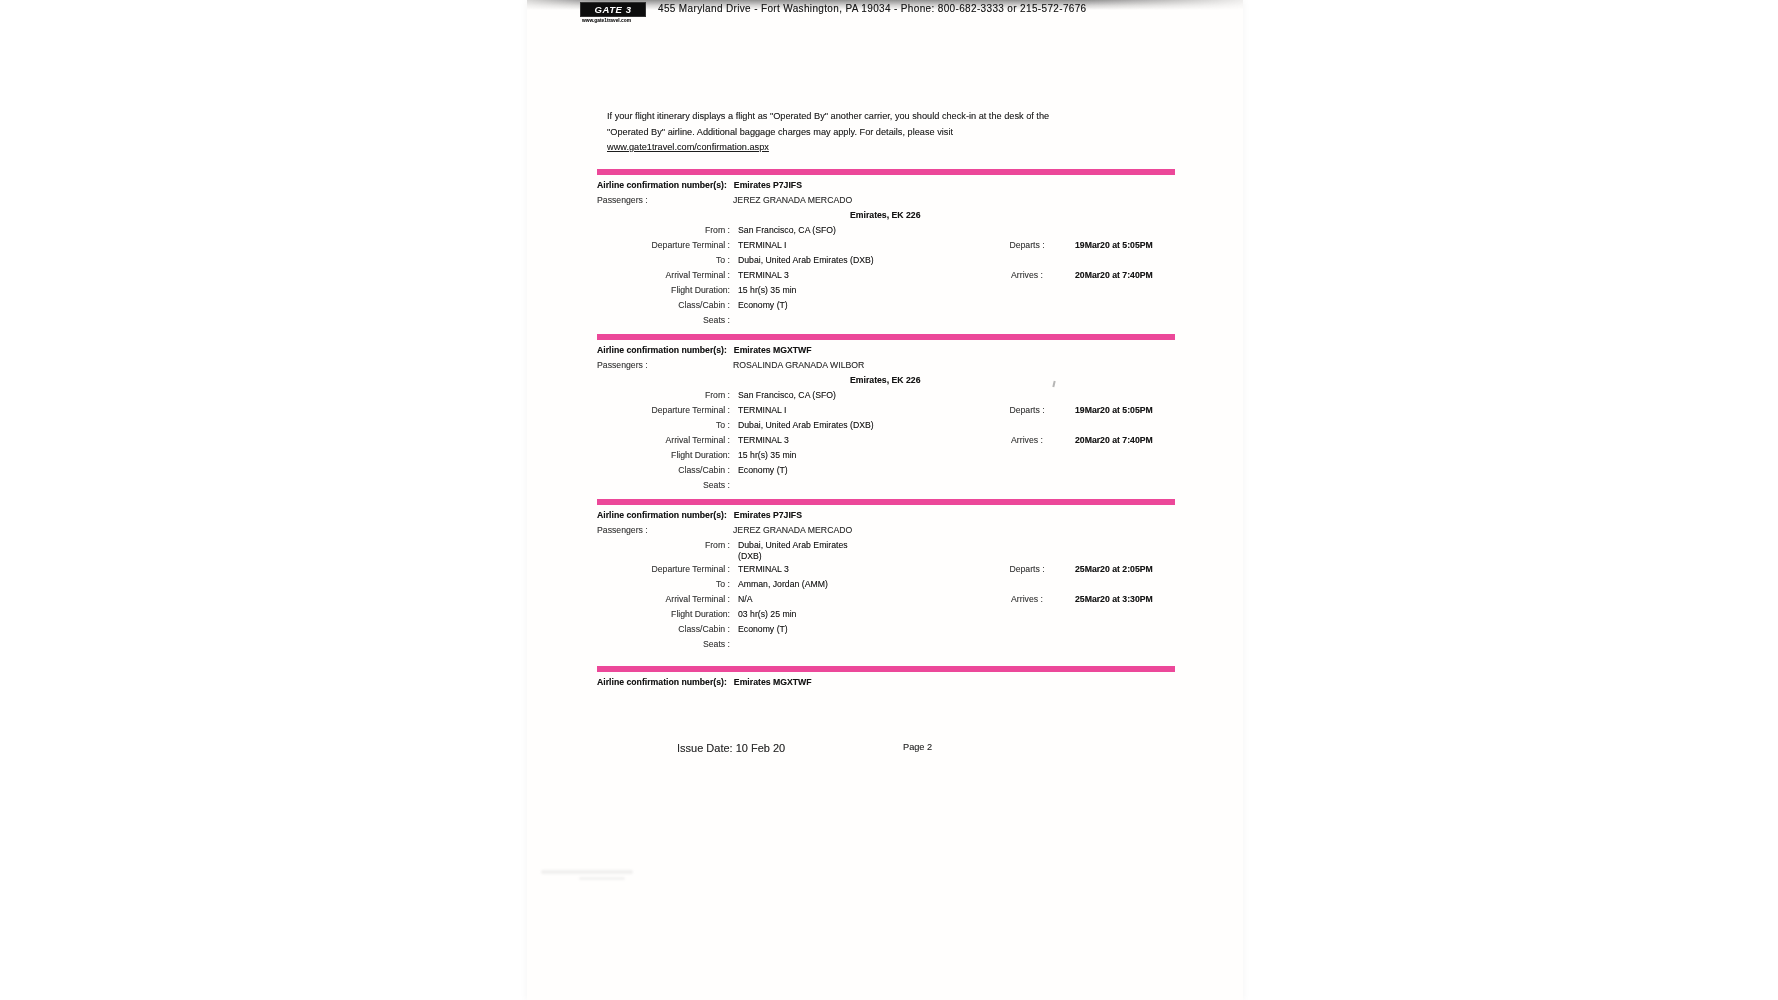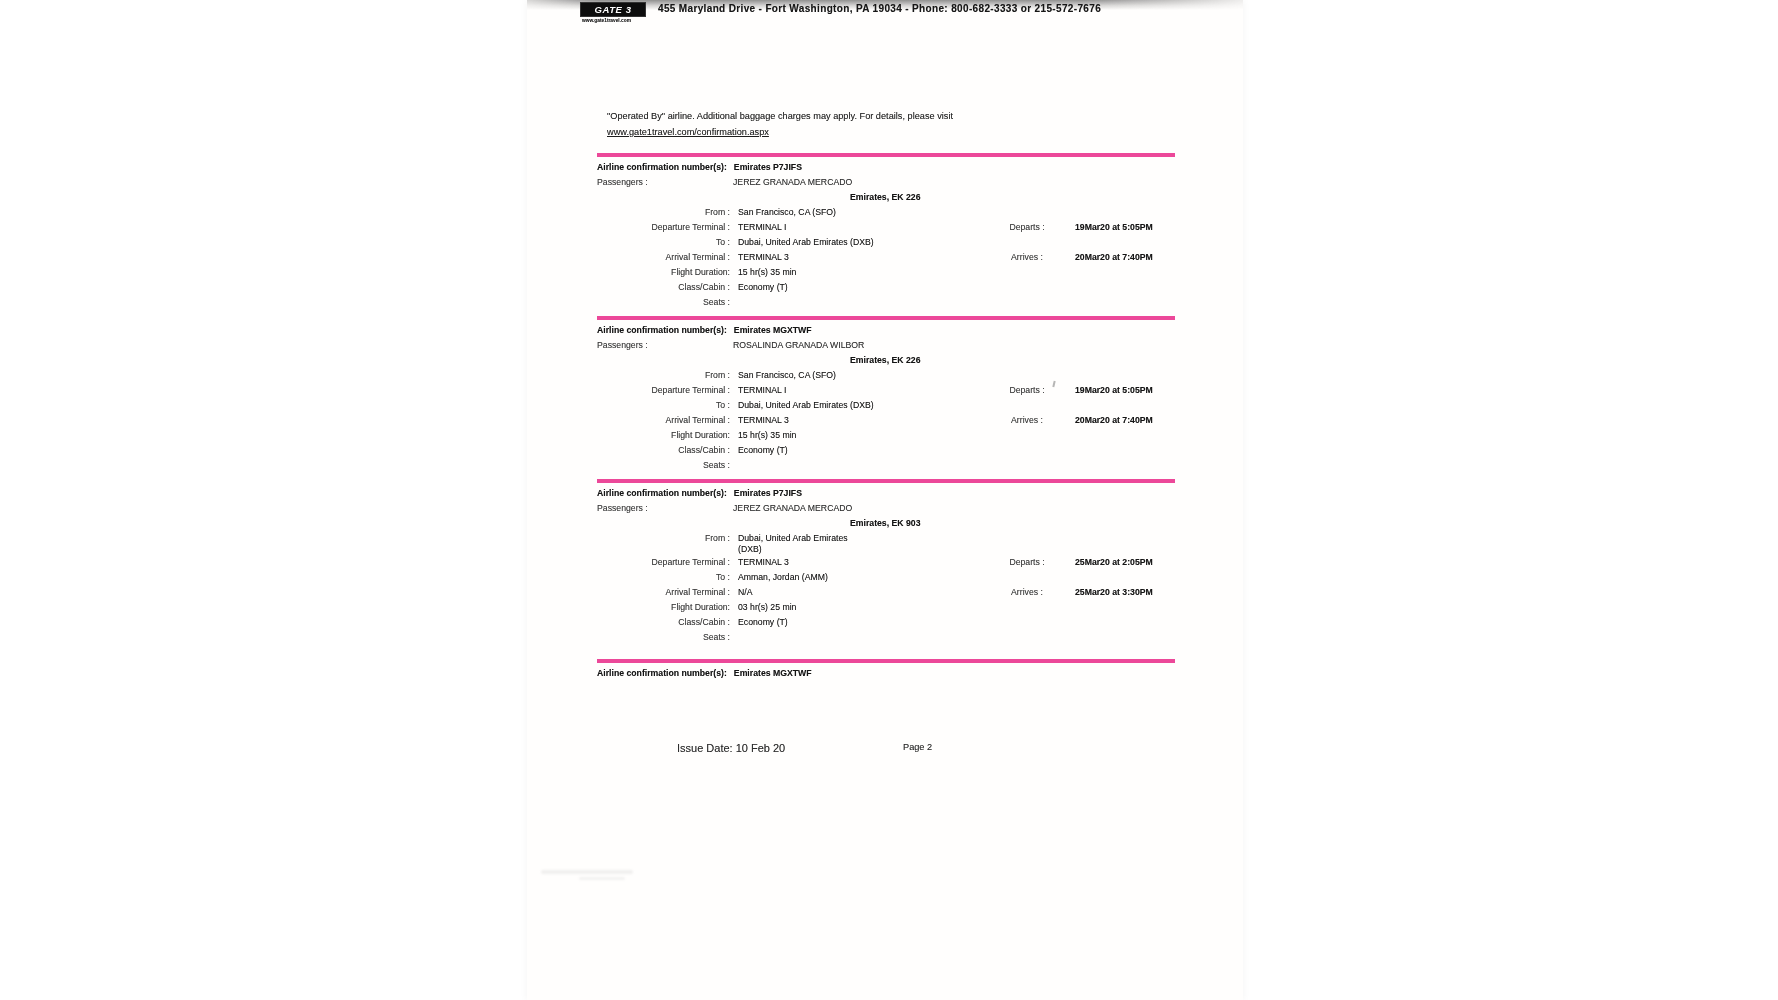--- a/index.html
+++ b/index.html
@@ -26,39 +26,39 @@
     width:66px; height:15px; background:#0d0d0d; color:#fff;
     display:flex; align-items:center; justify-content:center;
     font-weight:700; font-style:italic; font-size:9.5px; letter-spacing:0.6px;
     border:1px solid #333;
   }
   .logo-tagline {
     font-size:6px; font-weight:700; color:#1d1d1d; margin-top:1px; margin-left:2px;
     white-space:nowrap; transform:scale(0.8); transform-origin:left top;
   }
   .address-line {
-    position:absolute; top:3px; left:131px; font-size:10px; font-weight:700;
+    position:absolute; top:3px; left:131px; font-size:10px; font-weight:400;
     letter-spacing:0.35px; color:#161616; white-space:nowrap;
   }
 
   
   .content { position:absolute; left:70px; top:92px; width:578px; }
 
   .title-row {
     font-size:10.6px; font-weight:700; color:#151515;
     padding:0 0 4px 5px; border-bottom:2.5px solid #2b2b2b;
     box-shadow:0 3px 0 rgba(110,110,110,0.25);
   }
   .title-num { margin-left:20px; }
 
   .notice { margin:17px 0 13px 10px; font-size:9.2px; line-height:15.5px; color:#232323; }
   .notice-link { text-decoration:underline; color:#1d1d1d; cursor:pointer; }
 
   
-  .segment { border-top:4px solid #ec4899; padding-top:3px; padding-bottom:6px; }
+  .segment { border-top:6px solid #ec4899; padding-top:3px; padding-bottom:6px; }
   .segment.seg3 { padding-bottom:14px; }
   .segment.partial { padding-bottom:0; }
 
   .srow { position:relative; min-height:15px; padding-top:2px; line-height:11px;
           font-size:8.7px; display:flex; align-items:flex-start; }
   .hdr-label { font-weight:700; color:#141414; flex:none; }
   .hdr-value { font-weight:700; color:#141414; margin-left:7px; }
   .pass-label { width:136px; flex:none; color:#3c3c3c; }
   .pass-value { color:#333; }
   .flight-row { padding-left:253px; }
@@ -90,20 +90,21 @@
   <div class="logo-wrap">
     <div class="logo-box">GATE 3</div>
     <div class="logo-tagline">www.gate1travel.com</div>
   </div>
   <div class="address-line">455 Maryland Drive - Fort Washington, PA 19034 - Phone: 800-682-3333 or 215-572-7676</div>
 
   <div class="content">
 
 
     <div class="notice">
+      <div>If your flight itinerary displays a flight as "Operated By" another carrier, you should check-in at the desk of the</div>
       <div>"Operated By" airline. Additional baggage charges may apply. For details, please visit</div>
       <div><span class="notice-link">www.gate1travel.com/confirmation.aspx</span></div>
     </div>
 
     <section class="segment">
       <div class="srow">
         <span class="hdr-label">Airline confirmation number(s):</span>
         <span class="hdr-value">Emirates P7JIFS</span>
       </div>
       <div class="srow">
@@ -195,23 +196,20 @@
 
     <section class="segment seg3">
       <div class="srow">
         <span class="hdr-label">Airline confirmation number(s):</span>
         <span class="hdr-value">Emirates P7JIFS</span>
       </div>
       <div class="srow">
         <span class="pass-label">Passengers :</span>
         <span class="pass-value">JEREZ GRANADA MERCADO</span>
       </div>
-      <div class="srow flight-row">
-        <span class="flight-title">Emirates, EK 903</span>
-      </div>
       <div class="srow">
         <span class="lbl">From :</span>
         <span class="val from-val">Dubai, United Arab Emirates (DXB)</span>
       </div>
       <div class="srow">
         <span class="lbl">Departure Terminal :</span>
         <span class="val">TERMINAL 3</span>
         <span class="rlbl">Departs :</span>
         <span class="rval">25Mar20 at 2:05PM</span>
       </div>

